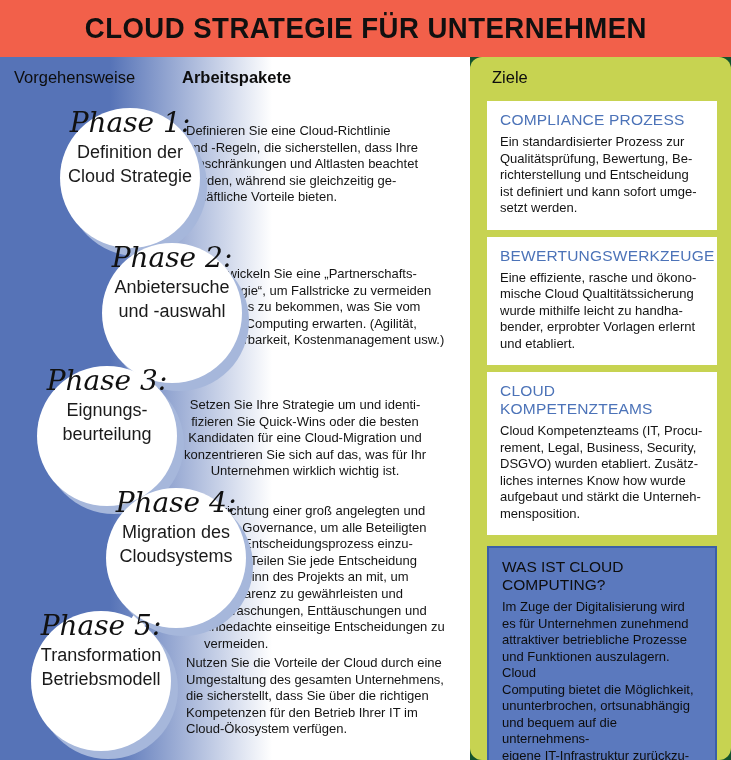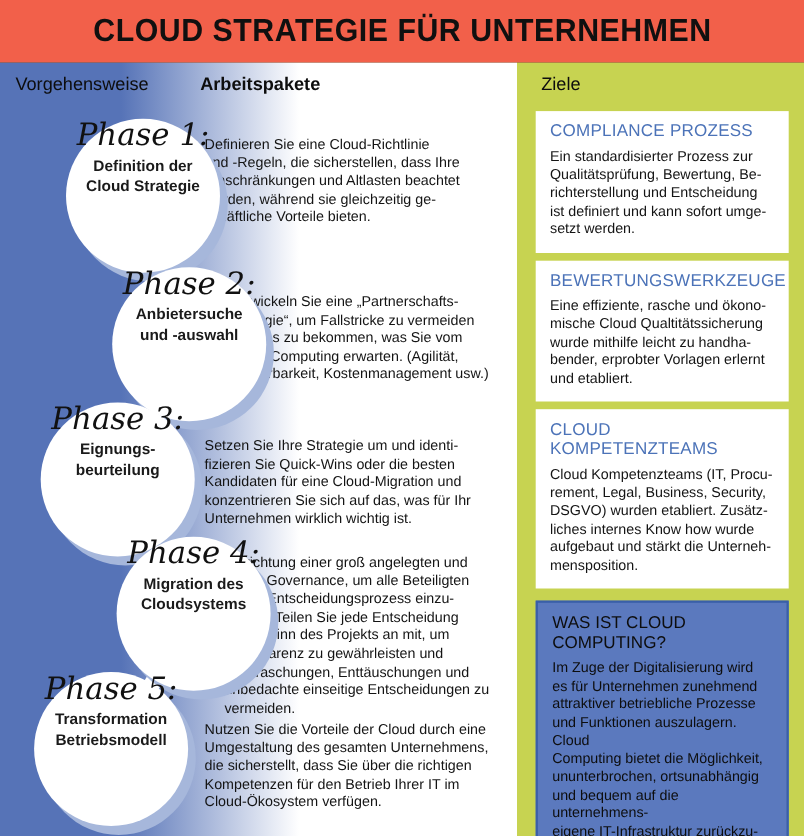--- a/index.html
+++ b/index.html
@@ -37,32 +37,33 @@
     box-shadow:7px 8px 0 #A6B7DB;
     display:flex;flex-direction:column;align-items:center;
     text-align:center;
   }
   .phase-title{
     font-family:"DejaVu Serif","Liberation Serif",serif;
     font-style:italic;font-size:28px;color:#111;line-height:1.05;margin-bottom:4px;
     white-space:nowrap;
   }
   .phase-sub{
-    font-size:14px;line-height:1.3;color:#1a1a1a;white-space:pre-line;font-weight:bold;
+    font-size:18px;line-height:1.3;color:#1a1a1a;white-space:pre-line;
   }
   
   .wp{
     position:absolute;font-size:13px;line-height:16.6px;color:#141414;
     white-space:pre-line;
   }
   
   .ziele-panel{
     position:absolute;left:470px;top:57px;width:261px;height:703px;
     background:#C7D351;box-sizing:border-box;
     padding:10px 14px 0 17px;
+    border-radius:12px;
   }
   .heading-ziele{position:static;display:block;margin:1px 0 14px 5px;}
   .ziele-card{
     background:#ffffff;margin-bottom:7px;
     padding:10px 8px 13px 13px;
   }
   .ziele-card .card-title{
     color:#4C73B8;font-size:15.5px;letter-spacing:.2px;margin-bottom:5px;
   }
   .ziele-card .card-body{
@@ -127,21 +128,21 @@
     <div class="wp" style="left:186px;top:66px;width:262px;">Definieren Sie eine Cloud-Richtlinie
 und -Regeln, die sicherstellen, dass Ihre
 Einschränkungen und Altlasten beachtet
 werden, während sie gleichzeitig ge-
 schäftliche Vorteile bieten.</div>
     <div class="wp" style="left:208px;top:209px;width:252px;">Entwickeln Sie eine „Partnerschafts-
 strategie“, um Fallstricke zu vermeiden
 und das zu bekommen, was Sie vom
 Cloud Computing erwarten. (Agilität,
 Skalierbarkeit, Kostenmanagement usw.)</div>
-    <div class="wp" style="left:186px;top:340px;width:268px;">Setzen Sie Ihre Strategie um und identi-
+    <div class="wp" style="left:171px;top:340px;width:268px;text-align:center;">Setzen Sie Ihre Strategie um und identi-
 fizieren Sie Quick-Wins oder die besten
 Kandidaten für eine Cloud-Migration und
 konzentrieren Sie sich auf das, was für Ihr
 Unternehmen wirklich wichtig ist.</div>
     <div class="wp" style="left:204px;top:446px;width:258px;">Einrichtung einer groß angelegten und
 agilen Governance, um alle Beteiligten
 in den Entscheidungsprozess einzu-
 binden. Teilen Sie jede Entscheidung
 von Beginn des Projekts an mit, um
 Transparenz zu gewährleisten und

